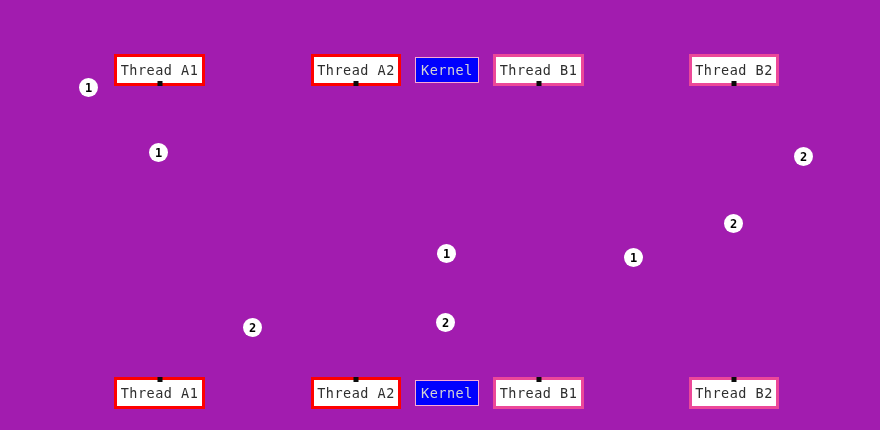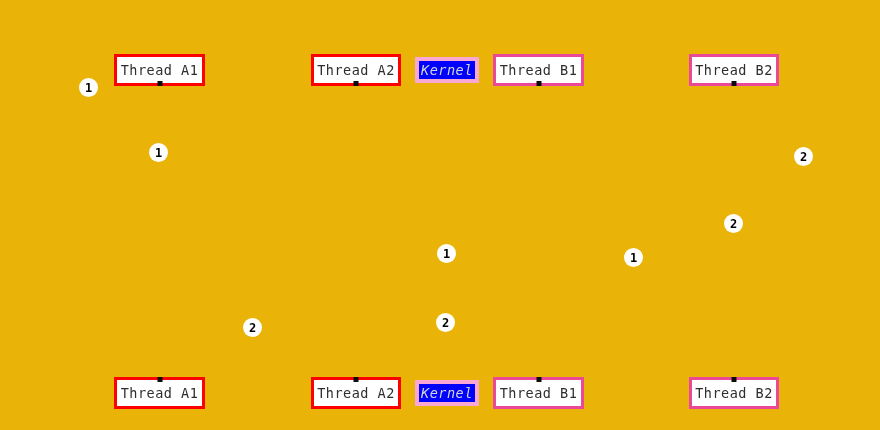--- a/index.html
+++ b/index.html
@@ -4,43 +4,42 @@
 <style>
   html, body {
     margin: 0;
     padding: 0;
     background: #000000;
   }
   .stage {
     position: relative;
     width: 880px;
     height: 430px;
-    background: #eab308;
+    background: #a21caf;
     overflow: hidden;
     font-family: "DejaVu Sans Mono", "Liberation Mono", monospace;
   }
   .pbox {
     position: absolute;
     box-sizing: border-box;
     display: flex;
     align-items: center;
     justify-content: center;
     background: #ffffff;
     color: #2e2e2e;
     font-size: 13.5px;
     letter-spacing: 0.5px;
     white-space: nowrap;
   }
   .pbox.red  { border: 3px solid #fe0000; }
   .pbox.blue { border: 3px solid #ec4899; }
   .pbox.kernel {
     background: #0000fe;
-    border: 4px solid #f9a8d4;
+    border: 1px solid #f9a8d4;
     color: #d4d4d4;
-    font-style: italic;
   }
   
   .row-top .pbox.red::after,
   .row-top .pbox.blue::after {
     content: "";
     position: absolute;
     left: 50%;
     transform: translateX(-50%);
     bottom: -3px;
     width: 5px;

